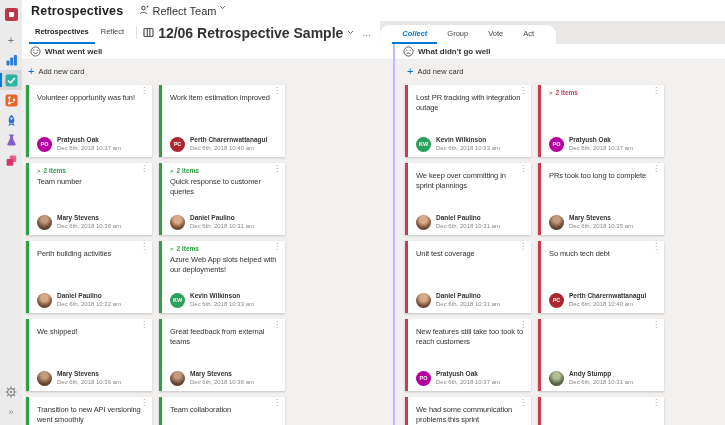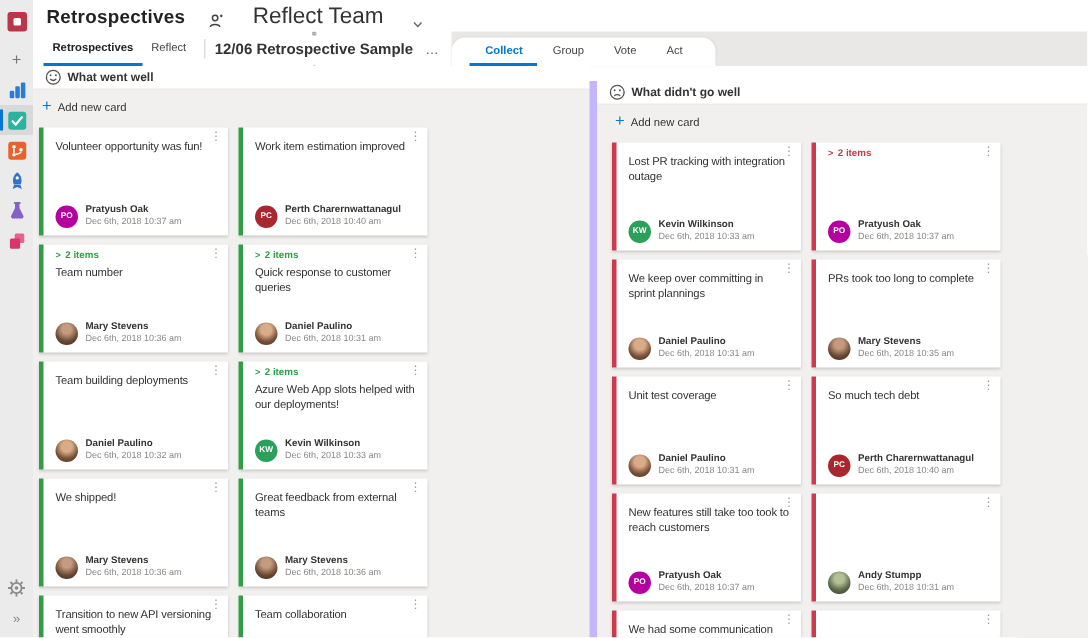--- a/index.html
+++ b/index.html
@@ -21,42 +21,42 @@
     background:#fff; border-radius:1px; }
   .plus-glyph { color:#767676; font-size:11px; line-height:1; }
   .rail-spacer { flex:1; }
   .collapse-glyph { color:#8a8886; font-size:9px; line-height:1; }
 
   
   .main { flex:1; display:flex; flex-direction:column; min-width:0; }
 
   .top-bar { height:21px; flex:none; display:flex; align-items:center; padding-left:9px; background:#fff; }
   .app-title { font-size:12.5px; font-weight:700; color:#222; letter-spacing:.2px; }
-  .team-picker { display:flex; align-items:flex-end; gap:19px; margin-left:16px; font-size:15px; color:#333; cursor:pointer; }
+  .team-picker { display:flex; align-items:flex-start; gap:3px; margin-left:16px; font-size:11px; color:#333; cursor:pointer; }
 
   .pivot-row { height:23px; flex:none; display:flex; align-items:stretch; background:#fff; padding-left:7px; }
   .pivot { display:flex; align-items:center; padding:0 6px; font-size:7.5px; color:#444;
     border-bottom:2px solid transparent; cursor:pointer; white-space:nowrap; }
   .pivot.active { font-weight:700; color:#222; border-bottom-color:#0078d4; }
   .vsep { width:1px; background:#ddd; margin:5px 6px; }
-  .board-picker { display:flex; align-items:center; gap:4px; font-size:10px; font-weight:600;
-    color:#333; cursor:pointer; white-space:nowrap;flex-direction:column; }
+  .board-picker { display:flex; align-items:center; gap:4px; font-size:14px; font-weight:600;
+    color:#333; cursor:pointer; white-space:nowrap; }
   .more-btn { display:flex; align-items:center; font-size:9px; color:#666; padding:0 8px;
     letter-spacing:1px; cursor:pointer; }
   .tab-shelf { flex:1; background:#e9e8e7; display:flex; align-items:flex-end; min-width:0; }
   .tab-pill { background:#fff; border-radius:9px 9px 0 0; height:19px; display:flex;
     align-items:stretch; padding:0 12px; box-shadow:0 0 2px rgba(0,0,0,.06); }
   .phase-tab { display:flex; align-items:center; padding:0 10px; font-size:7.5px; color:#444;
     border-bottom:2px solid transparent; cursor:pointer; white-space:nowrap; }
-  .phase-tab.active { color:#0078d4; font-weight:700; border-bottom-color:#0078d4; }
+  .phase-tab.active { color:#0078d4; font-weight:700; border-bottom-color:#0078d4;font-style:italic; }
 
   
   .workspace { flex:1; display:flex; min-height:0; }
   .half { flex:0 0 371px; display:flex; flex-direction:column; min-width:0; }
-  .half.right { flex:1; border-left:5px solid #c4b5fd;margin-top:10px; }
+  .half.right { flex:1; border-left:2px solid #c4b5fd; }
   .half-header { height:16px; flex:none; background:#fff; display:flex; align-items:center;
     gap:4px; padding-left:8px; font-size:8px; font-weight:600; color:#333;
     border-bottom:1px solid #ececec; }
   .half-body { flex:1; background:#f1f0ef; padding:4px 0 0 4px; overflow:hidden; }
   .half.right .half-body { padding-left:10px; }
 
   .add-row { display:flex; align-items:center; gap:4px; height:15px; margin:0 0 6px 2px;
     font-size:7.5px; color:#333; cursor:pointer; }
   .add-plus { color:#0078d4; font-size:11px; line-height:1; font-weight:400; }
 
@@ -236,21 +236,21 @@
                   <div class="card-footer">
                     <div class="avatar photo-mary"></div>
                     <div class="author-meta">
                       <div class="author-name">Mary Stevens</div>
                       <div class="author-date">Dec 6th, 2018 10:36 am</div>
                     </div>
                   </div>
                 </div>
                 <div class="card" style="border-left-color: rgb(47, 158, 68);">
                   <span class="card-menu">⋮</span>
-                  <div class="card-text">Team building deployments</div>
+                  <div class="card-text">Perth building activities</div>
                   <div class="card-footer">
                     <div class="avatar photo-daniel"></div>
                     <div class="author-meta">
                       <div class="author-name">Daniel Paulino</div>
                       <div class="author-date">Dec 6th, 2018 10:32 am</div>
                     </div>
                   </div>
                 </div>
                 <div class="card" style="border-left-color: rgb(47, 158, 68);">
                   <span class="card-menu">⋮</span>

